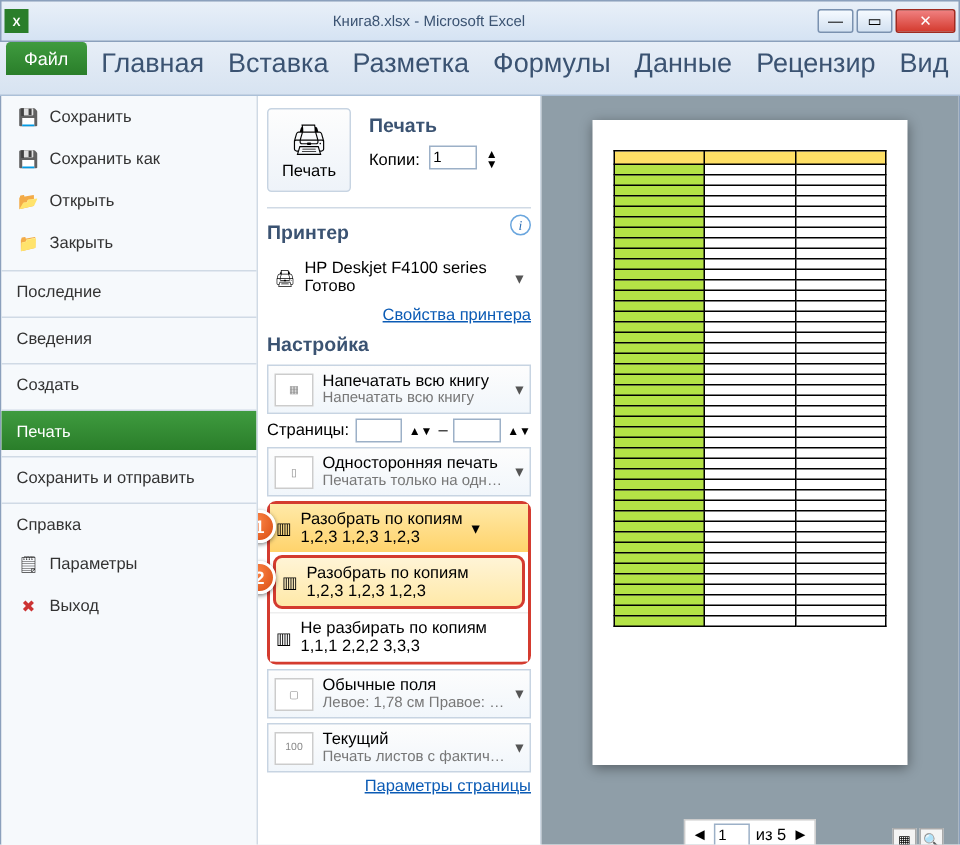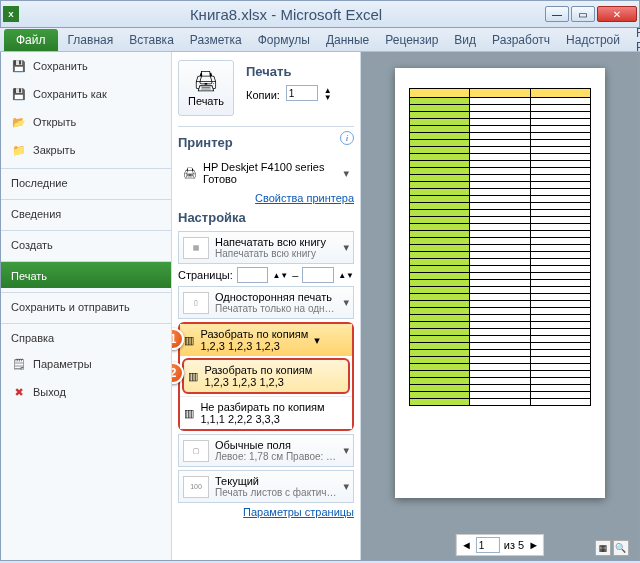--- a/index.html
+++ b/index.html
@@ -1,25 +1,25 @@
 <!DOCTYPE html>
 <html><head>
 <meta charset="utf-8">
 <style>
 *{box-sizing:border-box;margin:0;padding:0;font-family:"Segoe UI",Tahoma,sans-serif;font-size:11px}
 body{background:#dde4ec;width:640px;height:563px;overflow:hidden}
 .titlebar{height:28px;background:linear-gradient(#e9f0f8,#d5e3f3);border:1px solid #8ba0bc;display:flex;align-items:center;padding:0 2px;position:relative}
 .titlebar .xlicon{width:16px;height:16px;background:#2a7e2a;margin-right:8px;display:flex;align-items:center;justify-content:center;color:#fff;font-size:8px;font-weight:bold}
-.titlebar .title{flex:1;text-align:center;color:#3b5372;font-size:15px}
+.titlebar .title{flex:1;text-align:center;color:#3b5372;font-size:10px}
 .winbtns{display:flex;gap:2px}
 .winbtn{width:24px;height:16px;border:1px solid #7a91af;background:linear-gradient(#f5faff,#d3e1f1);border-radius:2px;display:flex;align-items:center;justify-content:center;font-size:10px}
 .winbtn.close{background:linear-gradient(#f08080,#d43b2f);color:#fff;border-color:#a02a20;width:40px}
-.ribbon{background:linear-gradient(#e7eef7,#d7e3f1);border-bottom:1px solid #abc0d8;height:24px;display:flex;align-items:center;padding-left:4px}
+.ribbon{background:linear-gradient(#e7eef7,#d7e3f1);border-bottom:1px solid #abc0d8;height:36px;display:flex;align-items:flex-start;padding-left:4px}
 .filetab{background:linear-gradient(#3f9b3f,#2a7e2a);color:#fff;padding:4px 12px;border-radius:3px 3px 0 0;font-size:12px;margin-right:2px}
-.rtab{padding:16px 8px;color:#3b5372;font-size:12px}
+.rtab{padding:4px 8px;color:#3b5372;font-size:18px}
 .backstage{display:flex;height:calc(100% - 54px);background:#fff;border:1px solid #8ba0bc;border-top:none}
 .leftnav{width:170px;background:#f6f9fc}
 .navitem{padding:6px 10px;display:flex;align-items:center;gap:6px;color:#333;font-size:12px}
 .navitem.sep{border-top:1px solid #d0dae5;margin-top:4px;padding-top:8px}
 .navitem.active{background:linear-gradient(#3f9b3f,#2a7e2a);color:#fff}
 .nicon{width:16px;height:16px;display:inline-flex;align-items:center;justify-content:center;font-size:11px}
 .center{width:190px;border-left:1px solid #d0dae5;border-right:1px solid #d0dae5;padding:8px 6px;overflow:hidden}
 .printhdr{display:flex;gap:12px;margin-bottom:10px}
 .printbtn{width:56px;height:56px;border:1px solid #c7d4e2;background:linear-gradient(#fdfdfd,#eef3f9);border-radius:3px;display:flex;flex-direction:column;align-items:center;justify-content:center;gap:2px}
 .printbtn .pi{font-size:20px}

